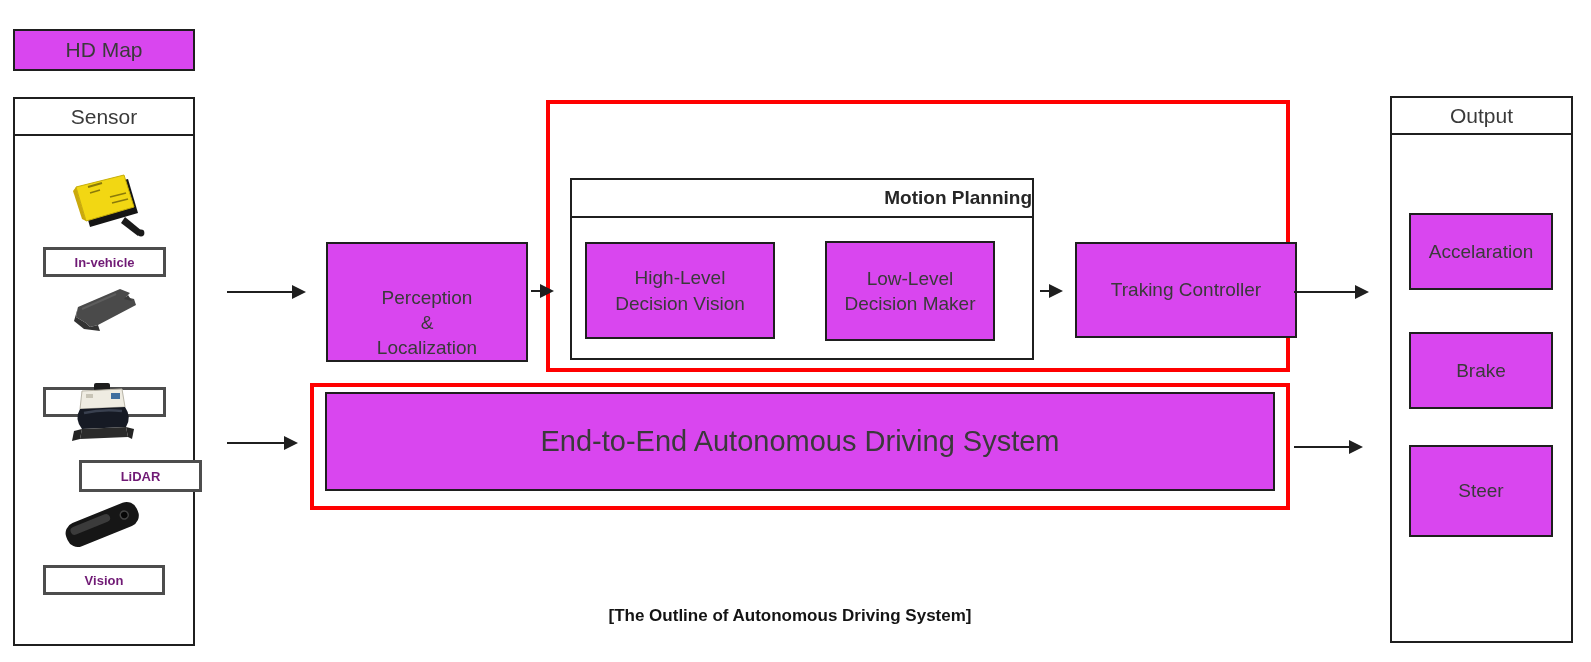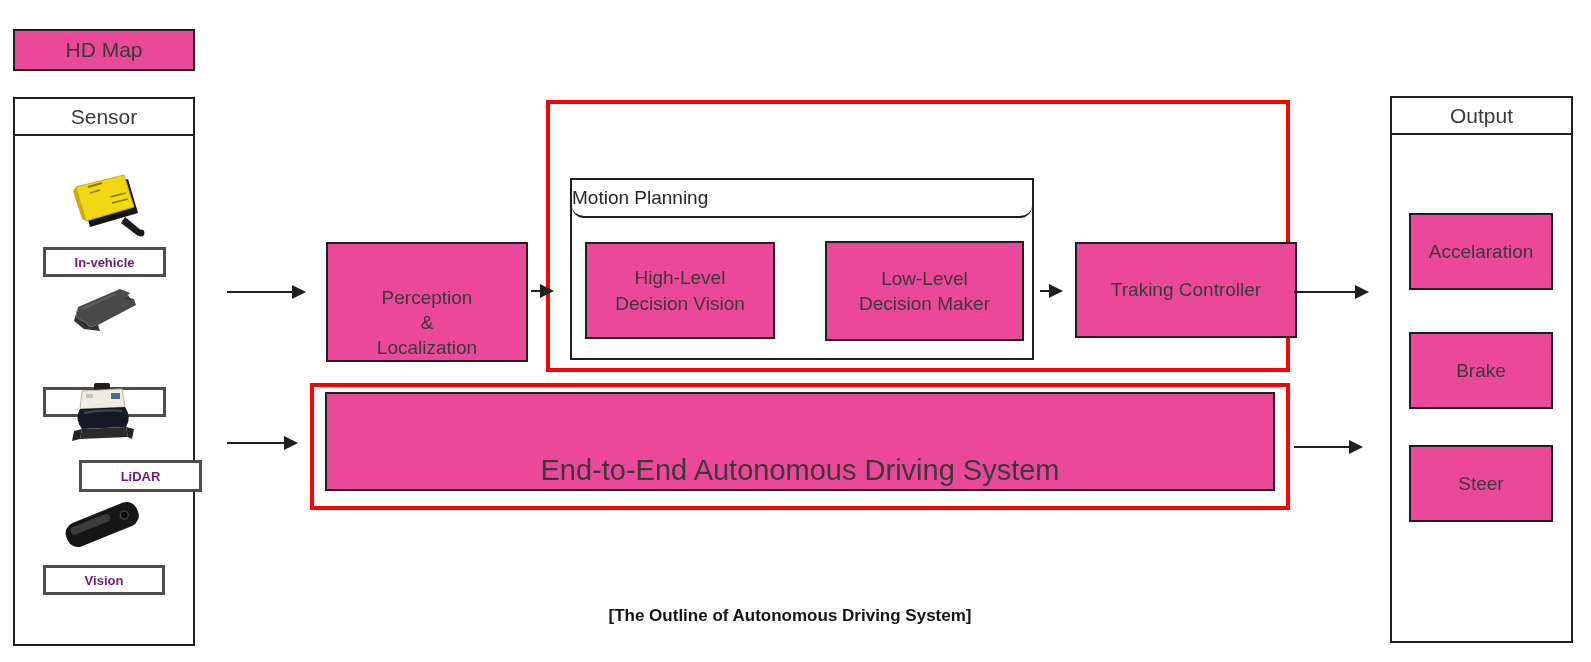--- a/index.html
+++ b/index.html
@@ -6,21 +6,21 @@
   .canvas{
     position:relative;
     width:1591px;height:662px;
     background:#ffffff;
     font-family:"Liberation Sans", sans-serif;
     color:#3a3a3a;
     overflow:hidden;
   }
   .box{
     position:absolute;box-sizing:border-box;
-    border:2px solid #1f1f1f;background:#ec4899;
+    border:2px solid #1f1f1f;background:#d946ef;
     display:flex;align-items:center;justify-content:center;
     text-align:center;
   }
   .box .lbl{white-space:pre-line;line-height:1.32;}
   .col{
     position:absolute;box-sizing:border-box;
     border:2px solid #1f1f1f;background:#fff;
   }
   .col-header{
     box-sizing:border-box;height:37px;
@@ -30,22 +30,22 @@
   }
   .hd-map{font-size:21px;}
   .node-text{font-size:19px;color:#3a3a3a;}
   .mp-group{
     position:absolute;box-sizing:border-box;
     border:2px solid #1f1f1f;background:#fff;
   }
   .mp-header{
     box-sizing:border-box;height:38px;
     border-bottom:2px solid #1f1f1f;
-    display:flex;align-items:center;justify-content:flex-start;
-    font-size:19px;font-weight:normal;color:#262626;border-radius:12px;
+    display:flex;align-items:center;justify-content:flex-end;
+    font-size:19px;font-weight:bold;color:#262626;
   }
   .red-rect{
     position:absolute;box-sizing:border-box;
     border:4px solid #ff0000;background:transparent;
   }
   .e2e-text{font-size:29px;color:#3a3a3a;}
   .sensor-label{
     position:absolute;box-sizing:border-box;
     border:3px solid #4d4d4d;background:#fff;
     display:flex;align-items:center;justify-content:center;
@@ -148,48 +148,48 @@
     <div class="mp-header">
       <span>Motion Planning</span>
     </div>
   </div>
 
   <div class="box node-text" style="left:585px;top:242px;width:190px;height:97px;">
     <span class="lbl">High-Level
 Decision Vision</span>
   </div>
 
-  <div class="box node-text" style="left:825px;top:241px;width:199px;height:100px;">
+  <div class="box node-text" style="left:825px;top:241px;width:170px;height:100px;">
     <span class="lbl">Low-Level
 Decision Maker</span>
   </div>
 
   <div class="box node-text" style="left:1075px;top:242px;width:222px;height:96px;">
     <span class="lbl">Traking Controller</span>
   </div>
 
   <div class="red-rect" style="left:310px;top:383px;width:980px;height:127px;"></div>
 
-  <div class="box e2e-text" style="left:325px;top:392px;width:950px;height:99px;align-items:flex-end;">
+  <div class="box e2e-text" style="left:325px;top:392px;width:950px;height:99px;">
     <span class="lbl">End-to-End Autonomous Driving System</span>
   </div>
 
   <div class="col" style="left:1390px;top:96px;width:183px;height:547px;">
     <div class="col-header">
       <span>Output</span>
     </div>
   </div>
 
   <div class="box node-text" style="left:1409px;top:213px;width:144px;height:77px;border-width:2px;">
     <span class="lbl">Accelaration</span>
   </div>
   <div class="box node-text" style="left:1409px;top:332px;width:144px;height:77px;border-width:2px;">
     <span class="lbl">Brake</span>
   </div>
-  <div class="box node-text" style="left:1409px;top:445px;width:144px;height:77px;border-width:2px;">
+  <div class="box node-text" style="left:1409px;top:445px;width:144px;height:92px;border-width:2px;">
     <span class="lbl">Steer</span>
   </div>
 
   <svg class="arrows" width="1591" height="662" viewBox="0 0 1591 662">
     <defs>
       <marker id="arrowhead" markerWidth="7" markerHeight="7" refX="5.5" refY="3.5" orient="auto" markerUnits="strokeWidth">
         <path d="M0,0 L7,3.5 L0,7 Z" fill="#1f1f1f"></path>
       </marker>
     </defs>
     <line x1="227" y1="292" x2="303" y2="292" stroke="#1f1f1f" stroke-width="2" marker-end="url(#arrowhead)"></line>

